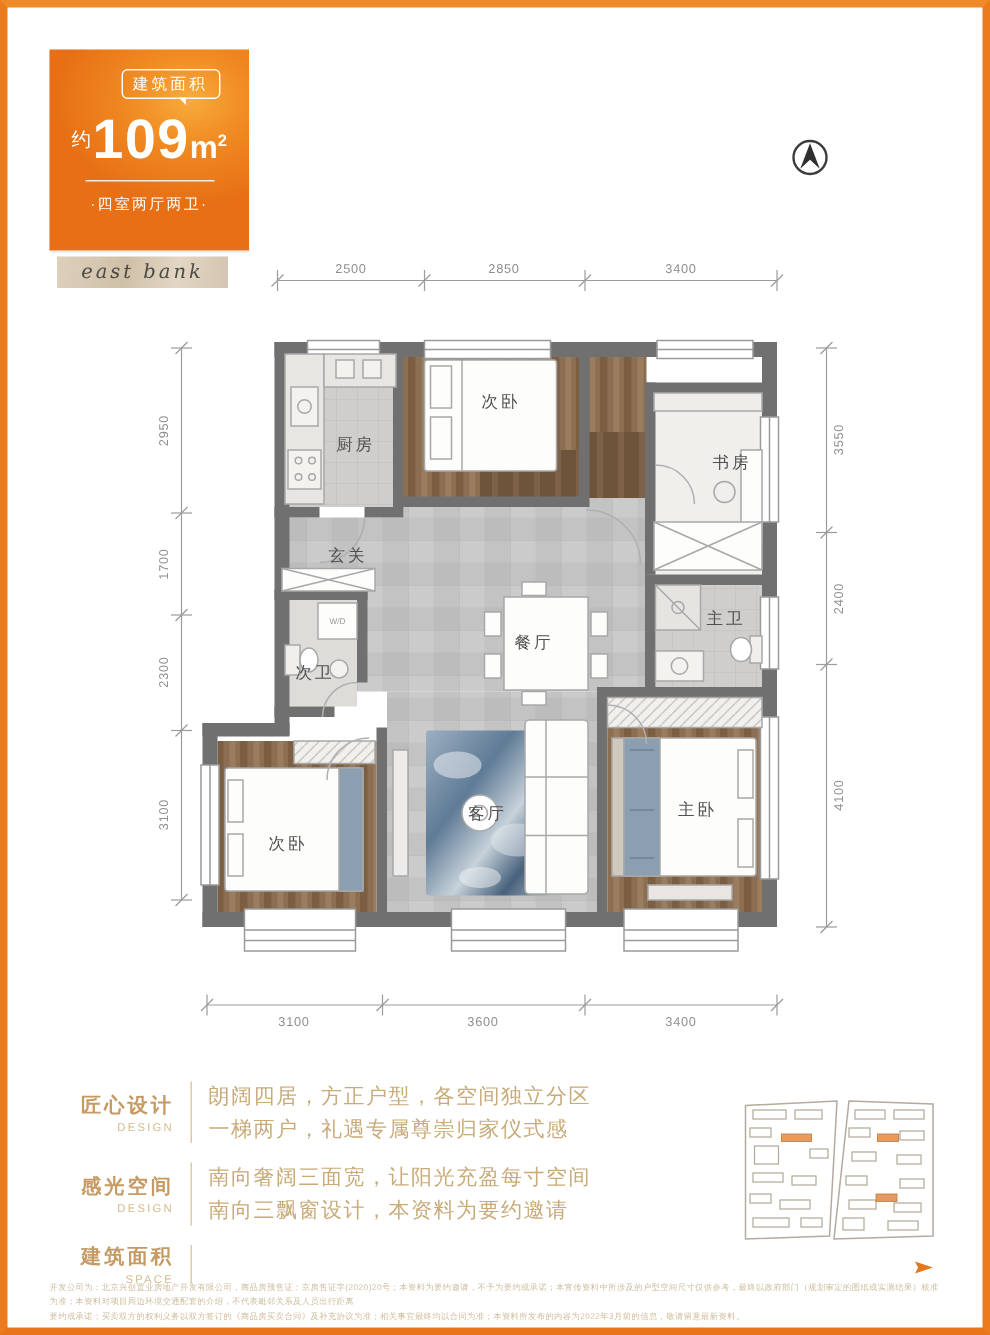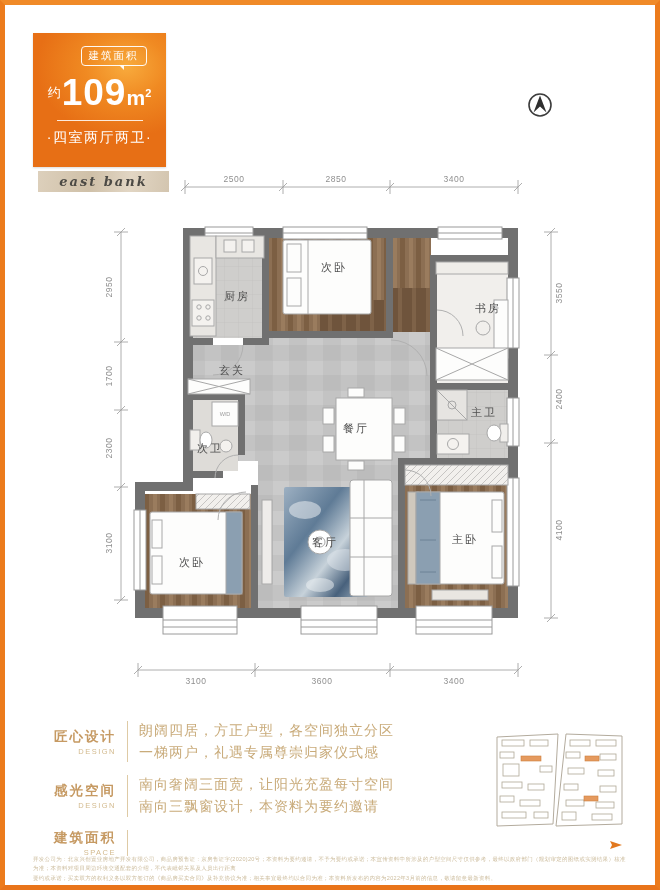--- a/index.html
+++ b/index.html
@@ -14,24 +14,24 @@
   .badge-bubble{display:inline-block;margin-top:13px;margin-left:28px;border:1px solid rgba(255,255,255,.95);
       border-radius:4px;padding:2px 7px;font-size:10.5px;letter-spacing:2px;position:relative;}
   .badge-bubble:after{content:"";position:absolute;left:58%;bottom:-5px;border:5px solid transparent;
       border-top-color:rgba(255,255,255,.95);border-bottom:0;border-right:0;}
   .badge-num{margin-top:8px;line-height:1;white-space:nowrap;}
   .badge-approx{font-size:13px;vertical-align:8px;letter-spacing:1px;}
   .badge-value{font-size:37px;font-weight:600;letter-spacing:1px;}
   .badge-unit{font-size:21px;font-weight:600;}
   .badge-unit sup{font-size:11px;}
   .badge-divider{width:86px;height:1px;background:rgba(255,255,255,.85);margin:9px auto 8px auto;}
-  .badge-type{font-size:14px;letter-spacing:1.5px;}
-  .logo-bar{position:absolute;left:38px;top:171px;width:131px;height:21px;
+  .badge-type{font-size:10px;letter-spacing:1.5px;}
+  .logo-bar{position:absolute;left:38px;top:171px;width:114px;height:21px;
       background:linear-gradient(100deg,#ddd0bc,#cfc0a8 40%,#e2d6c4 70%,#d3c5af);
-      display:flex;align-items:center;justify-content:center;font-weight:bold;}
+      display:flex;align-items:center;justify-content:center;}
   .logo-text{font-family:"DejaVu Serif",serif;font-style:italic;font-size:13px;color:#4c4a45;letter-spacing:2px;}
   
   .features{position:absolute;left:40px;top:720px;width:430px;z-index:2;}
   .feature-row{display:flex;align-items:center;margin-bottom:11px;}
   .feature-head{width:76px;text-align:right;flex:none;}
   .feature-title{font-size:13.5px;font-weight:bold;color:#c69a63;letter-spacing:2px;}
   .feature-sub{font-size:7.5px;color:#d3ba8e;letter-spacing:1.5px;margin-top:1px;}
   .feature-div{width:1px;align-self:stretch;background:#decaa5;margin:1px 11px;flex:none;}
   .feature-lines{font-size:14px;color:#c9ab7a;line-height:1.55;letter-spacing:1px;white-space:nowrap;}
   

